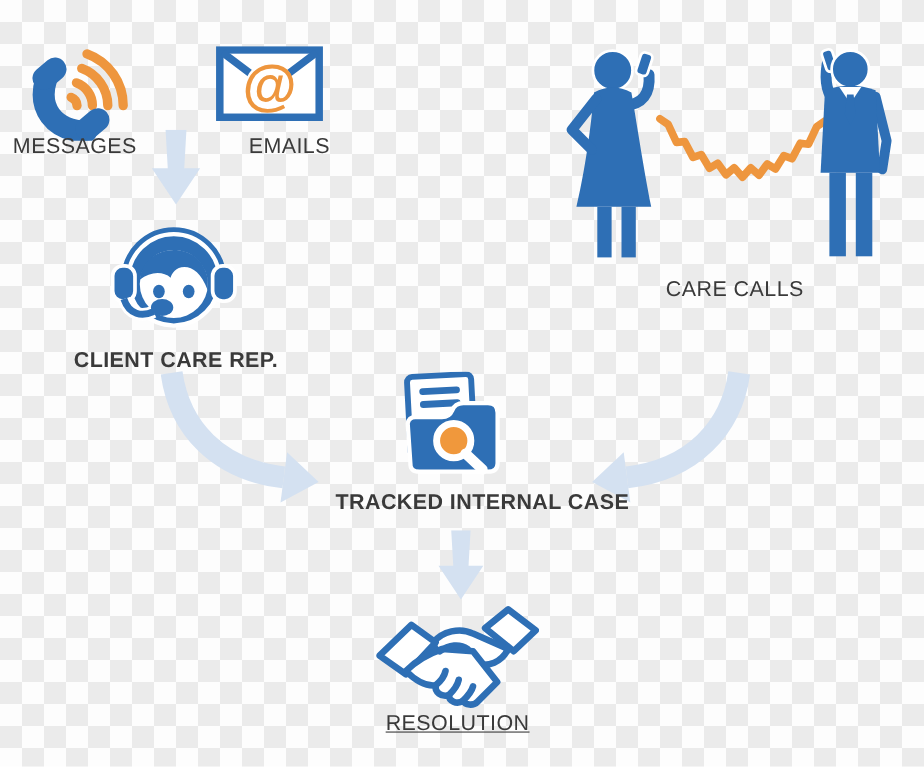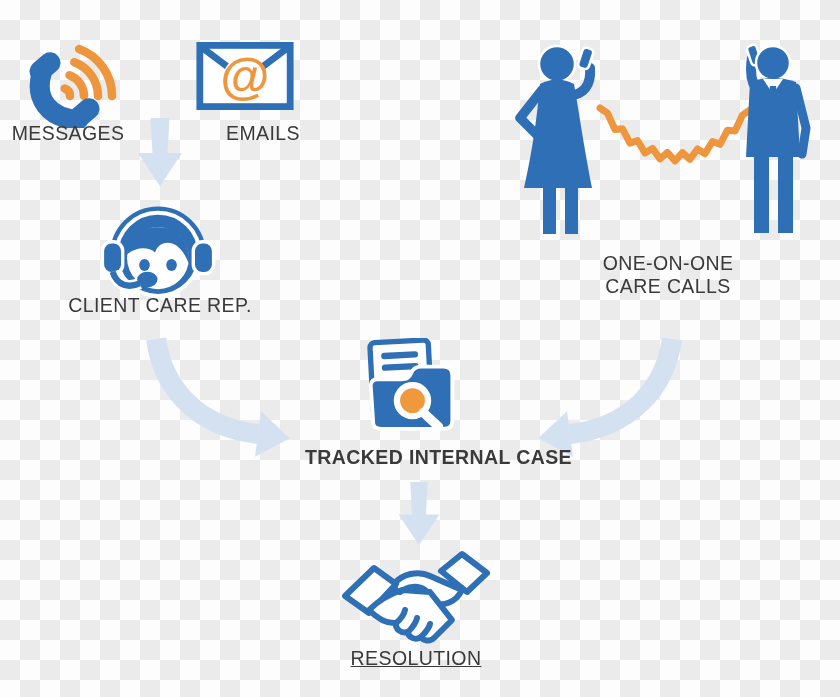--- a/index.html
+++ b/index.html
@@ -88,40 +88,39 @@
       <path d="M78,46 L88,86 L84,112" fill="none" stroke="#2e6fb5" stroke-width="9" stroke-linecap="round" stroke-linejoin="round"></path>
       <path d="M32,40 Q55,32 78,40 L82,115 L28,115 Z" fill="#2e6fb5"></path>
       <polygon points="45,37 65,37 55,52" fill="#ffffff"></polygon>
       <polygon points="52,44 58,44 60,62 55,72 50,62" fill="#2e6fb5"></polygon>
       <rect x="36" y="115" width="15" height="76" fill="#2e6fb5"></rect>
       <rect x="60" y="115" width="15" height="76" fill="#2e6fb5"></rect>
     </svg>
   </div>
 
   <div class="label" style="left:586px;top:252px;width:164px;">
-    <div>ONE-ON-ONE</div>
     <div>CARE CALLS</div>
   </div>
 
   <div class="abs" style="left:100px;top:194px;">
     <svg width="116" height="112" viewBox="0 0 120 115">
       <path d="M18,62 A42,42 0 0 1 102,62" fill="none" stroke="#2e6fb5" stroke-width="15"></path>
       <circle cx="60" cy="62" r="43" fill="#2e6fb5" stroke="#fff" stroke-width="4"></circle>
       <circle cx="60" cy="66" r="32" fill="#ffffff"></circle>
       <path d="M28,62 C30,44 44,34 60,34 C78,34 90,46 92,62 L92,72 C86,56 78,50 70,50 C62,50 58,56 57,60 C50,54 38,54 28,62 Z" fill="#2e6fb5"></path>
       <ellipse cx="46" cy="73" rx="5.5" ry="6.3" fill="#2e6fb5"></ellipse>
       <ellipse cx="74" cy="73" rx="5.5" ry="6.3" fill="#2e6fb5"></ellipse>
       <rect x="2.5" y="49" width="21" height="33" rx="9.5" fill="#2e6fb5" stroke="#fff" stroke-width="3.5"></rect>
       <rect x="96.5" y="49" width="21" height="33" rx="9.5" fill="#2e6fb5" stroke="#fff" stroke-width="3.5"></rect>
       <path d="M13,80 C18,95 30,97 41,92" fill="none" stroke="#fff" stroke-width="12"></path>
       <path d="M13,80 C18,95 30,97 41,92" fill="none" stroke="#2e6fb5" stroke-width="6.5"></path>
       <ellipse cx="49" cy="88" rx="10.5" ry="8" fill="#2e6fb5"></ellipse>
     </svg>
   </div>
-  <div class="label" style="left:58px;top:294px;width:204px;">CLIENT CARE REP.</div>
+  <div class="label" style="left:58px;top:317px;width:204px;font-weight:bold;">CLIENT CARE REP.</div>
 
   <div class="abs" style="left:146px;top:333px;">
     <svg width="152" height="128" viewBox="0 0 152 128">
       <path d="M10,6 C17,56 52,94 112,101" fill="none" stroke="#d4e1f1" stroke-width="20"></path>
       <polygon points="143.7,105.2 115,78.2 109,123.8" fill="#d4e1f1"></polygon>
     </svg>
   </div>
 
   <div class="abs mirror" style="left:530px;top:333px;">
     <svg width="152" height="128" viewBox="0 0 152 128">

